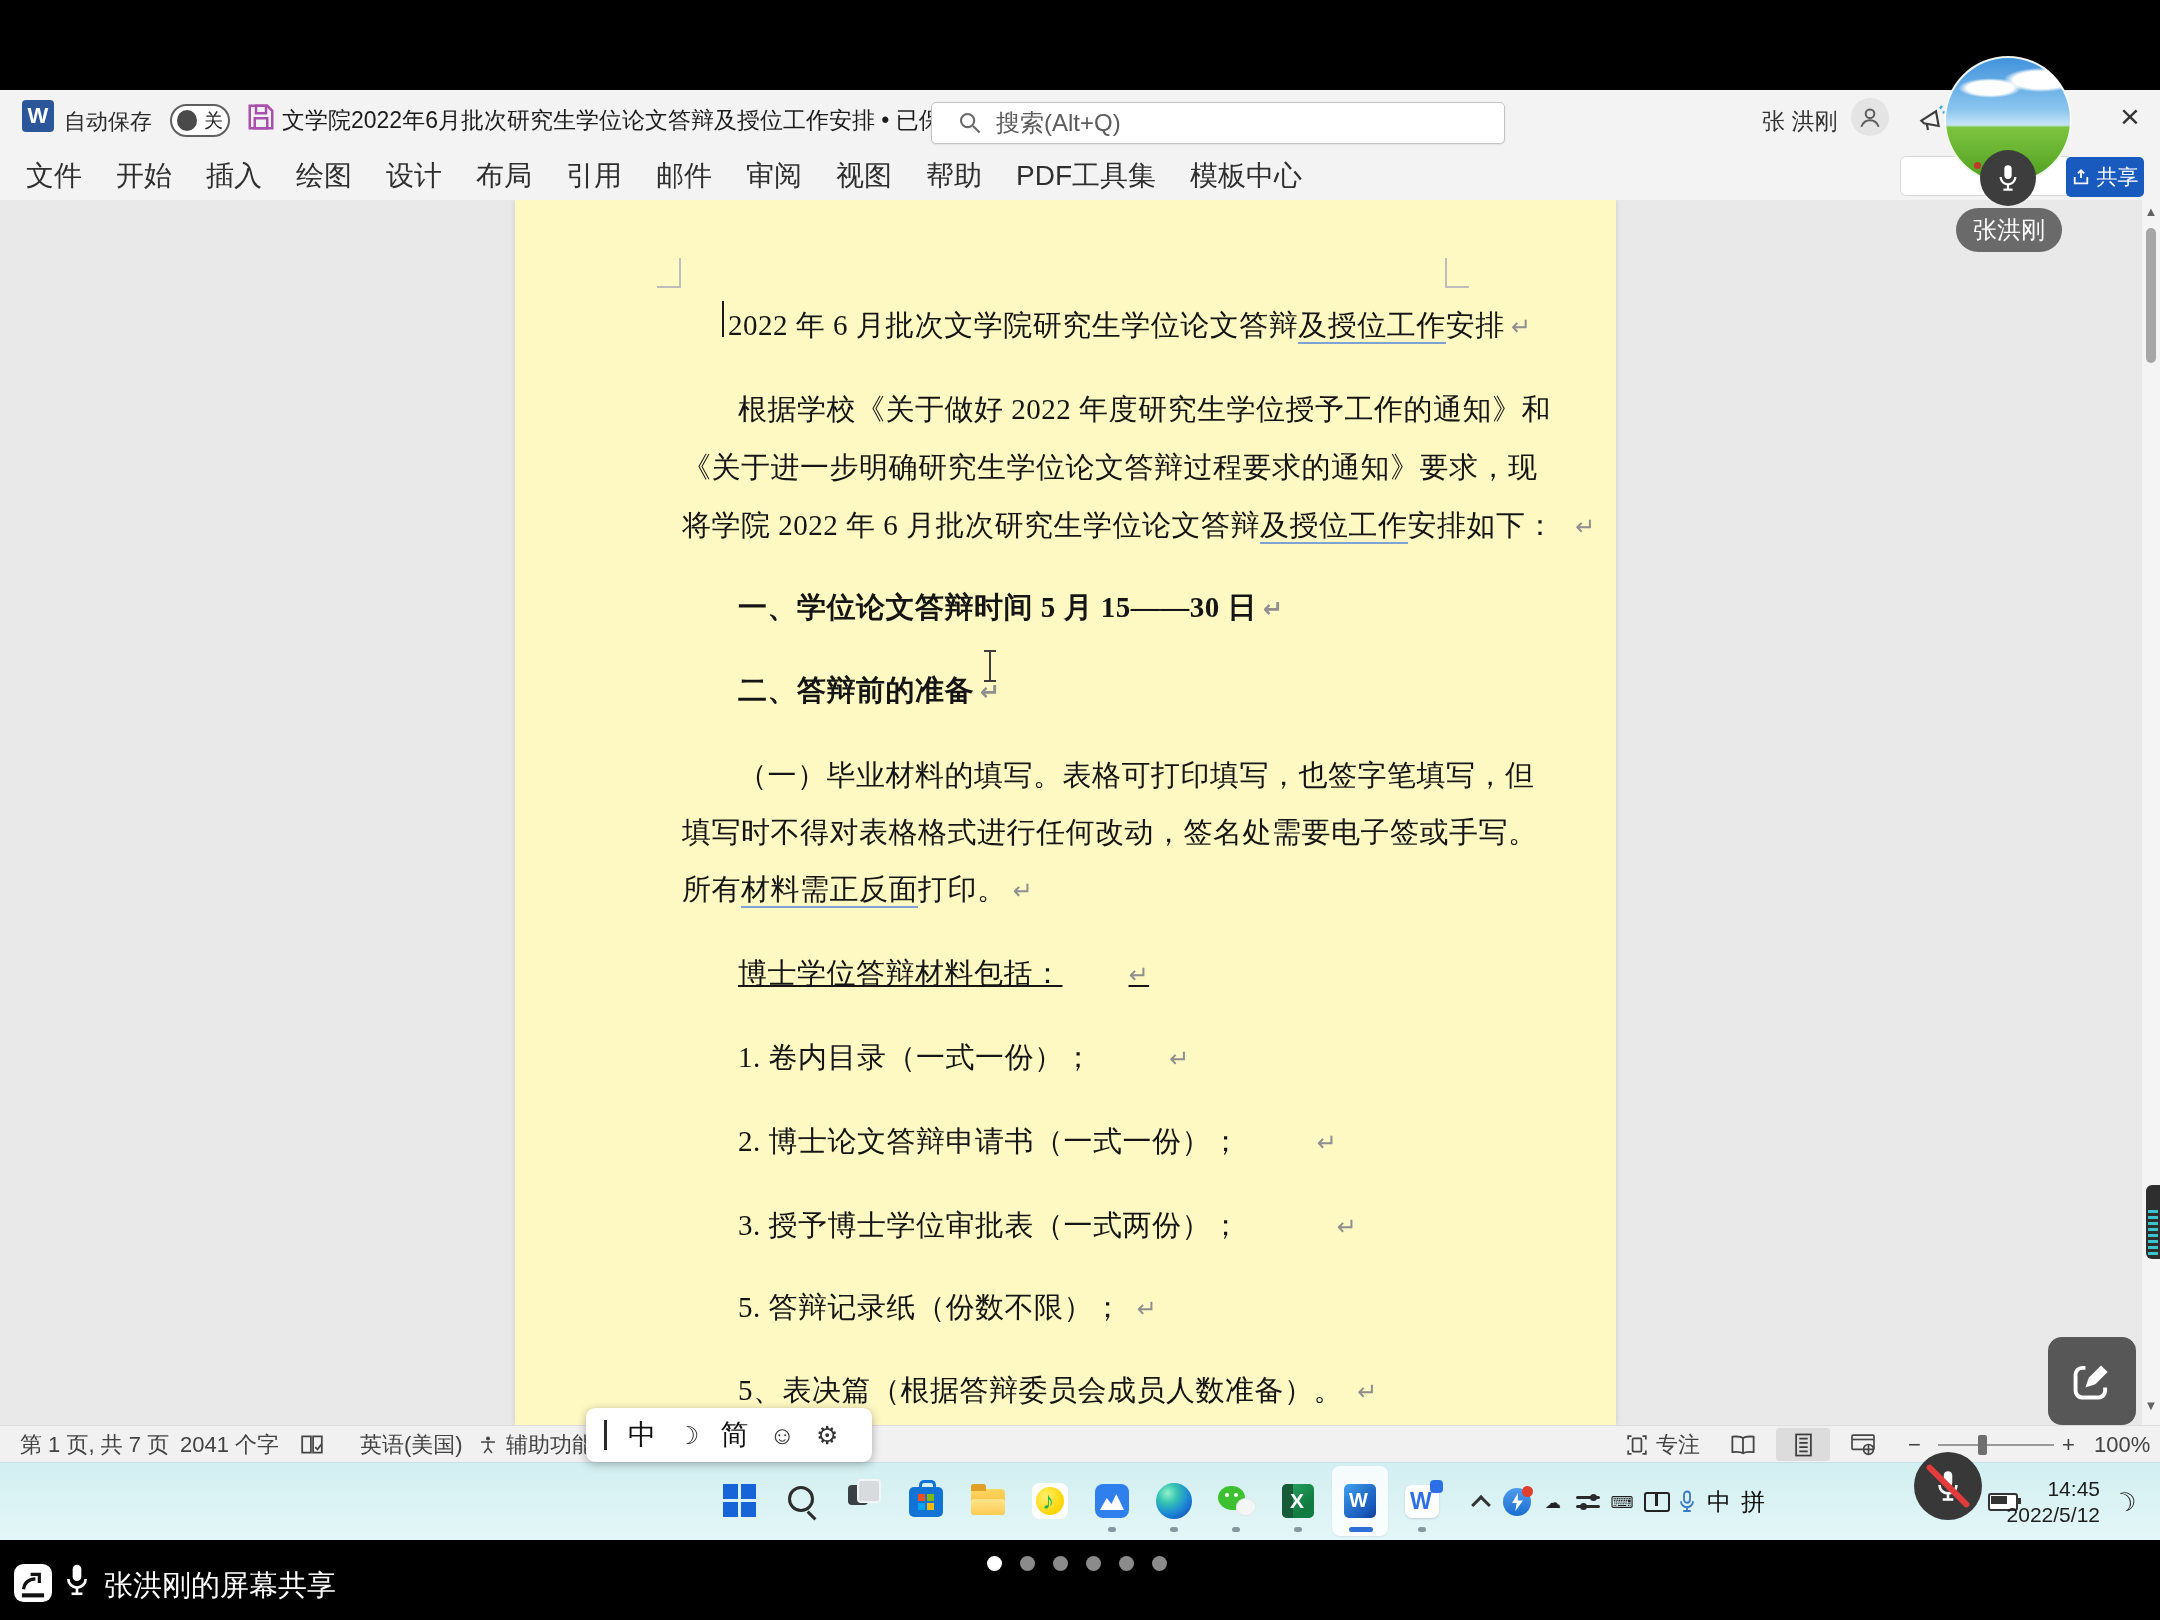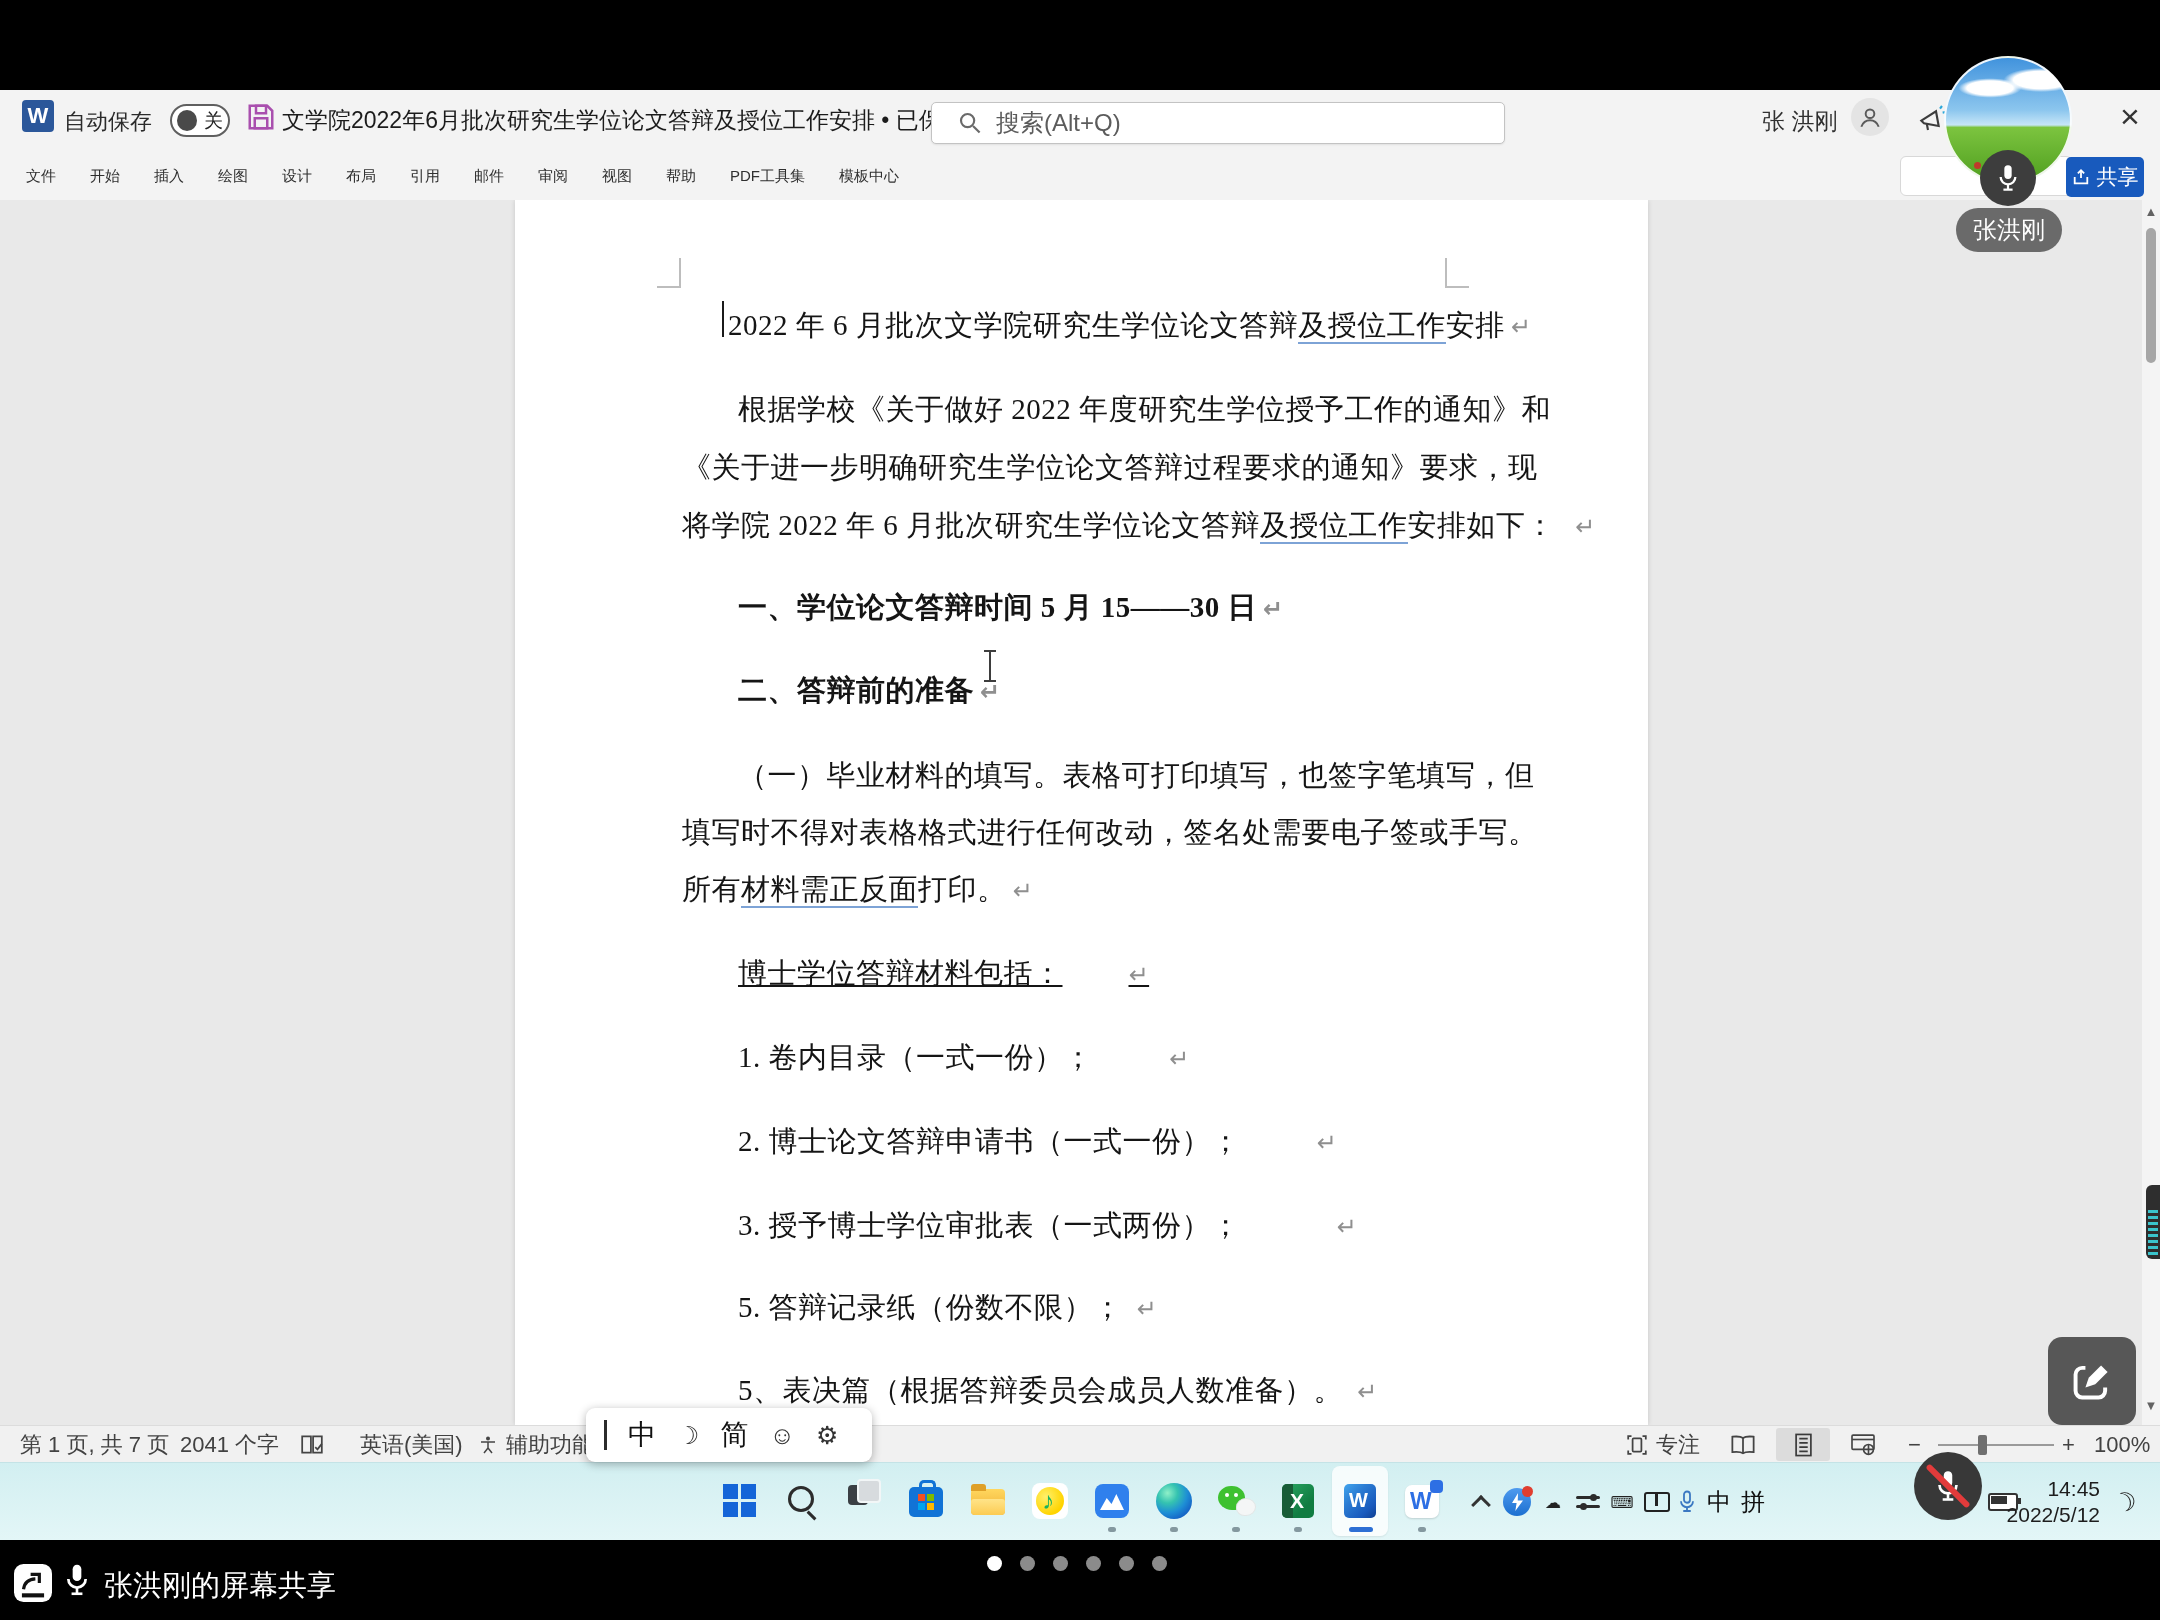--- a/index.html
+++ b/index.html
@@ -37,21 +37,21 @@
   .username{position:absolute;left:1762px;top:16px;font-size:23px;color:#303030;}
   .avatar{position:absolute;left:1851px;top:8px;width:38px;height:38px;border-radius:50%;background:#e4e4e4;
           display:flex;align-items:center;justify-content:center;}
   .mega{position:absolute;left:1916px;top:12px;}
   .closebtn{position:absolute;left:2108px;top:4px;width:44px;height:44px;display:flex;align-items:center;
             justify-content:center;font-size:34px;color:#333;}
 
   
   .ribbon{position:absolute;left:0;top:152px;width:2160px;height:48px;background:#f3f3f3;border-bottom:1px solid #e2e2e2;}
   .rtabs{position:absolute;left:26px;top:0;height:48px;display:flex;gap:34px;align-items:center;}
-  .rtab{font-size:15px;color:#2f2f2f;white-space:nowrap;}
+  .rtab{font-size:28px;color:#2f2f2f;white-space:nowrap;}
   .comment-btn{position:absolute;left:1900px;top:4px;width:172px;height:40px;background:#fff;
                border:1px solid #d8d8d8;border-radius:6px;box-sizing:border-box;}
   .share-btn{position:absolute;left:2066px;top:5px;width:78px;height:40px;background:#185abd;border-radius:5px;
              display:flex;align-items:center;justify-content:center;gap:7px;color:#fff;font-size:21px;}
 
   
   .camera{position:absolute;left:1944px;top:56px;width:128px;height:128px;border-radius:50%;z-index:50;
           border:2px solid rgba(255,255,255,.9);box-sizing:border-box;overflow:hidden;
           background:
             radial-gradient(ellipse 42px 13px at 44px 30px,#fff 55%,rgba(255,255,255,0) 75%),
@@ -61,21 +61,21 @@
   .cam-mic{position:absolute;left:1980px;top:150px;width:56px;height:56px;border-radius:50%;background:#3d3d3d;
            z-index:60;display:flex;align-items:center;justify-content:center;}
   .nametip{position:absolute;left:1956px;top:208px;width:106px;height:44px;background:#6a6a6a;border-radius:22px;
            z-index:55;color:#fff;font-size:24px;display:flex;align-items:center;justify-content:center;}
   .mute-circle{position:absolute;left:1914px;top:1452px;width:68px;height:68px;border-radius:50%;background:#383838;
            z-index:80;display:flex;align-items:center;justify-content:center;}
   .mute-slash{position:absolute;width:58px;height:6px;background:#e23b3b;border-radius:3px;transform:rotate(45deg);}
 
   
   .docarea{position:absolute;left:0;top:200px;width:2160px;height:1225px;background:#e9e9e9;overflow:hidden;}
-  .page{position:absolute;left:515px;top:0;width:1101px;height:1225px;background:#ffffff;box-shadow:0 0 5px rgba(0,0,0,.15);padding-left:32px;}
+  .page{position:absolute;left:515px;top:0;width:1101px;height:1225px;background:#fef9c3;box-shadow:0 0 5px rgba(0,0,0,.15);}
   .crop{position:absolute;width:22px;height:28px;}
   .crop.l{left:142px;top:58px;border-right:2px solid #bdbdbd;border-bottom:2px solid #bdbdbd;}
   .crop.r{left:930px;top:58px;border-left:2px solid #bdbdbd;border-bottom:2px solid #bdbdbd;}
   .doc-line{position:absolute;white-space:pre;font-family:"Liberation Serif","DejaVu Serif",serif;
             font-size:29px;color:#151515;letter-spacing:.5px;}
   .doc-line.bold{font-weight:700;}
   .doc-line .u{border-bottom:2px solid #7da3d6;padding-bottom:1px;}
   .doc-line .pil{color:#8f8f8f;font-size:24px;margin-left:6px;font-family:"DejaVu Sans",sans-serif;}
   .caret{position:absolute;left:207px;top:101px;width:2px;height:36px;background:#1a1a1a;}
   .ibeam{position:absolute;left:474px;top:452px;width:2px;height:28px;background:#3d3d3d;}

